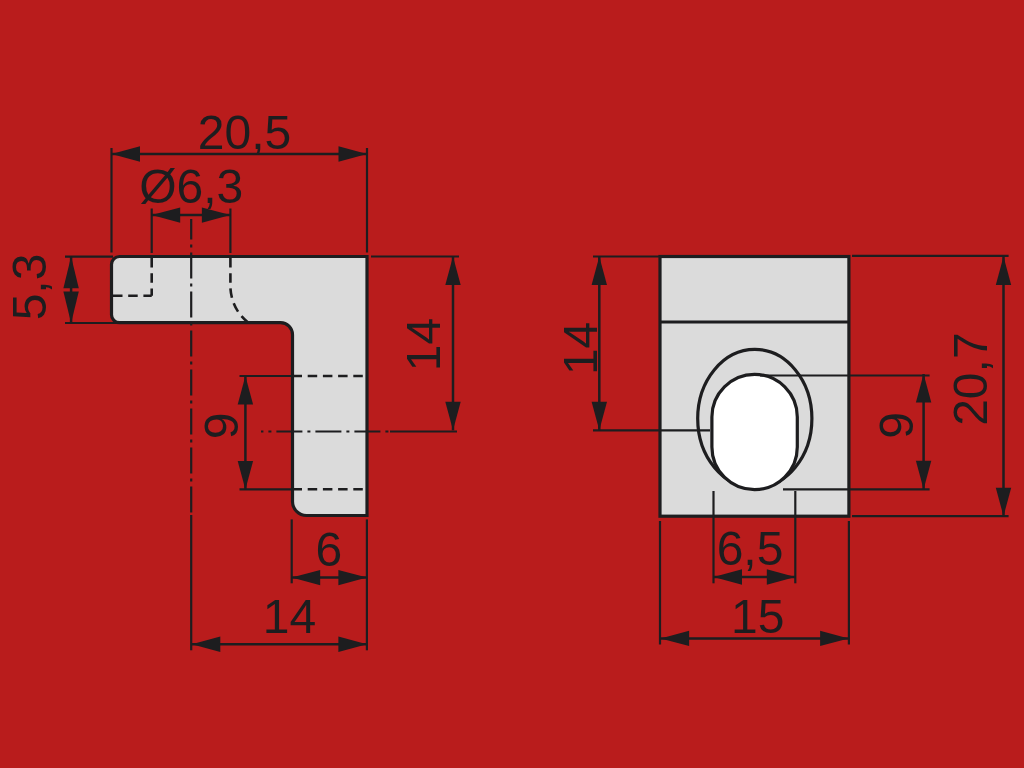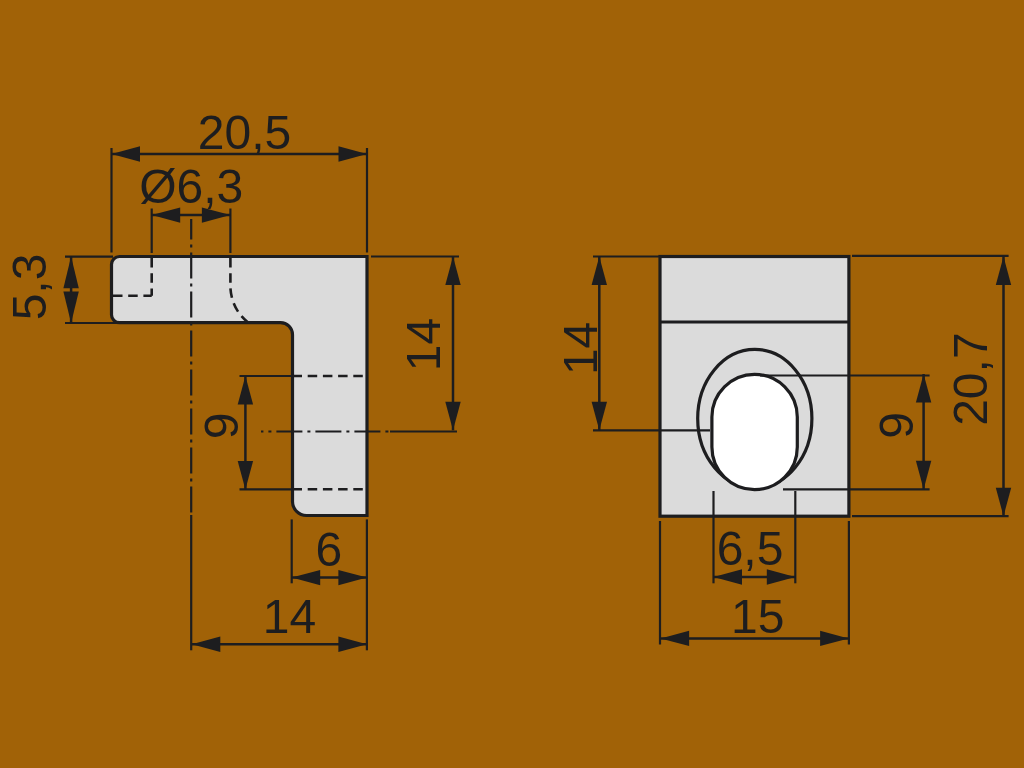--- a/index.html
+++ b/index.html
@@ -1,16 +1,16 @@
 <!DOCTYPE html>
 <html><head>
 <meta charset="utf-8">
 <style>
   html,body{margin:0;padding:0;background:#ffffff;}
-  #stage{width:1024px;height:768px;position:relative;background:#a16207;overflow:hidden;}
+  #stage{width:1024px;height:768px;position:relative;background:#b91c1c;overflow:hidden;}
   svg{display:block;}
   text{font-family:"Liberation Sans", sans-serif;font-size:48px;fill:#1d1d1f;}
 </style>
 </head>
 <body>
 <div id="stage">
 <svg width="1024" height="768" viewBox="0 0 1024 768">
   <defs>
     <path id="ar" d="M0,0 L-28.5,-7.7 L-28.5,7.7 Z" fill="#1d1d1f"></path>
   </defs>

